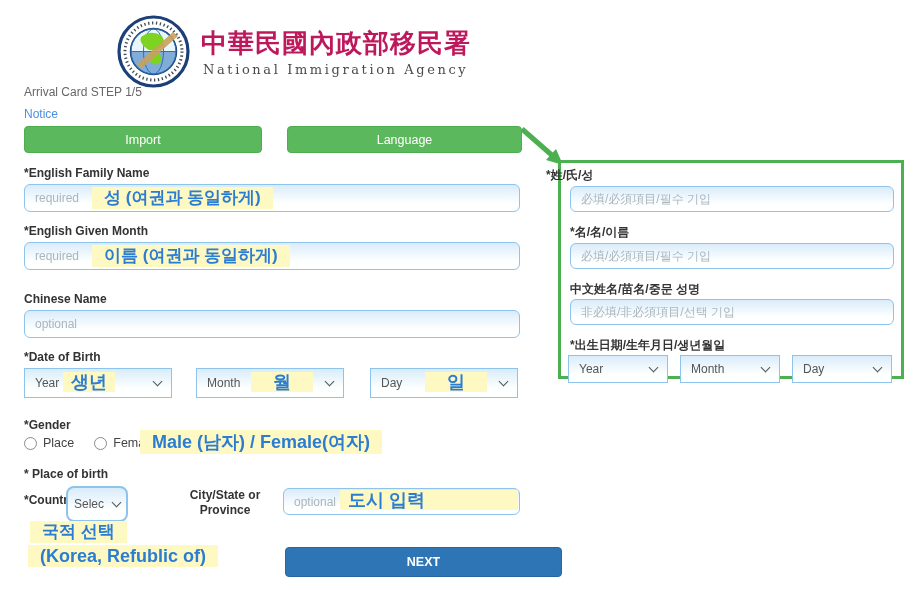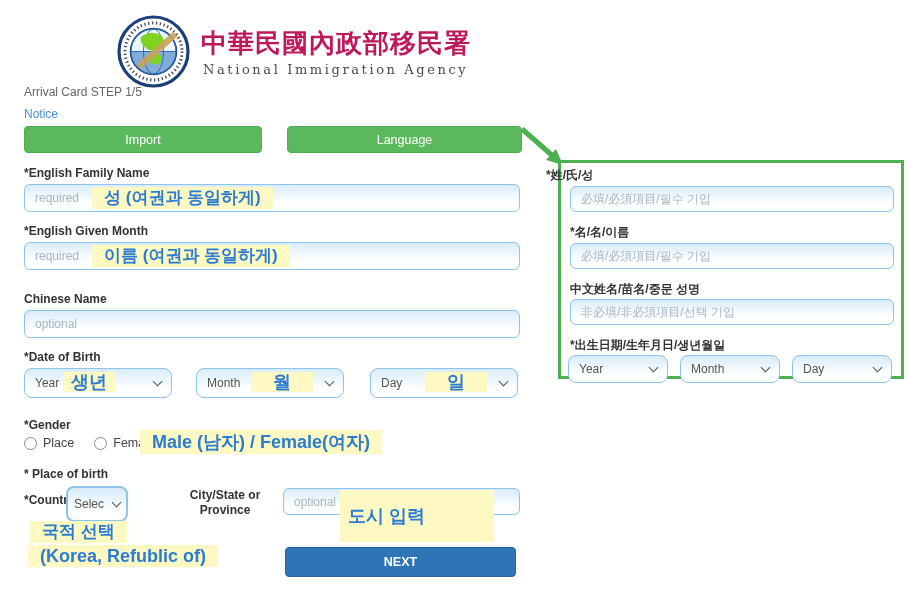--- a/index.html
+++ b/index.html
@@ -20,21 +20,21 @@
   .btn-import { left:24px; top:126px; width:238px; }
   .btn-language { left:287px; top:126px; width:235px; }
 
   .arrow-svg { left:516px; top:124px; width:52px; height:46px; }
 
   
   .flabel { font-size:12px; font-weight:bold; color:#333; white-space:nowrap; }
   .tinput { border:1px solid #8ec3ec; border-radius:6px; background:linear-gradient(#d9ecfa, #feffff 70%); font-family:"Liberation Sans",sans-serif; font-size:12px; color:#333; padding:0 10px; outline:none; }
   .tinput::placeholder { color:#a9b6bd; opacity:1; }
 
-  .sel { border:1px solid #8ec3ec; border-radius:8px; background:linear-gradient(#d9ecfa, #feffff 70%); display:flex; align-items:center; padding:0 10px; font-size:12px; color:#555; cursor:pointer; }
+  .sel { border:1px solid #8ec3ec; border-radius:0; background:linear-gradient(#d9ecfa, #feffff 70%); display:flex; align-items:center; padding:0 10px; font-size:12px; color:#555; cursor:pointer; }
   .chev { width:7px; height:7px; border-right:1.6px solid #555; border-bottom:1.6px solid #555; transform:rotate(45deg); margin-left:auto; margin-top:-3px; }
 
   .hl { background:#fef9c3; color:#2b7cd3; font-weight:bold; font-size:17px; line-height:22px; padding:0 12px; white-space:nowrap; }
   .hl-sm { font-size:18px; line-height:20px; padding:0 16px; }
 
   
   .lbl-family { left:24px; top:166px; }
   .inp-family { left:24px; top:184px; width:496px; height:28px; }
   .hl-family  { left:92px;  top:187px; }
   .lbl-given  { left:24px; top:224px; }
@@ -54,26 +54,26 @@
   .radio-row  { left:24px; top:436px; display:flex; align-items:center; gap:6px; font-size:12.5px; color:#444; }
   .radio { width:13px; height:13px; border:1px solid #8a8a8a; border-radius:50%; background:#fff; display:inline-block; cursor:pointer; }
   .radio-lbl { margin-right:14px; }
   .hl-gender  { left:140px; top:430px; font-size:18px; line-height:24px; }
 
   .lbl-pob     { left:24px; top:467px; }
   .lbl-country { left:24px; top:493px; }
   .sel-country { left:66px; top:486px; width:62px; height:36px; border-radius:8px; border-width:2px; justify-content:center; gap:3px; padding:0 6px; }
   .lbl-city    { left:182px; top:488px; width:86px; text-align:center; line-height:15px; }
   .inp-city    { left:283px; top:488px; width:237px; height:27px; }
-  .hl-city     { left:340px; top:490px; width:154px; padding:16px 8px; }
+  .hl-city     { left:340px; top:490px; width:178px; padding:0 8px; }
 
   .hl-nat1 { left:30px; top:521px; }
   .hl-nat2 { left:28px; top:545px; font-size:18px; }
 
-  .btn-next { left:285px; top:547px; width:231px; height:30px; background:#2e75b6; border:1px solid #2766a0; border-radius:4px; color:#fff; font-size:12.5px; font-weight:bold; display:flex; align-items:center; justify-content:center; cursor:pointer; }
+  .btn-next { left:285px; top:547px; width:277px; height:30px; background:#2e75b6; border:1px solid #2766a0; border-radius:4px; color:#fff; font-size:12.5px; font-weight:bold; display:flex; align-items:center; justify-content:center; cursor:pointer; }
 
   
   .panel { left:558px; top:160px; width:346px; height:219px; border:3px solid #4caf50; background:#fff; }
   .p-lbl1 { left:546px; top:167px; }
   .p-inp1 { left:570px; top:186px; width:324px; height:26px; }
   .p-lbl2 { left:570px; top:224px; }
   .p-inp2 { left:570px; top:243px; width:324px; height:26px; }
   .p-lbl3 { left:570px; top:281px; }
   .p-inp3 { left:570px; top:299px; width:324px; height:26px; }
   .p-lbl4 { left:570px; top:337px; }

